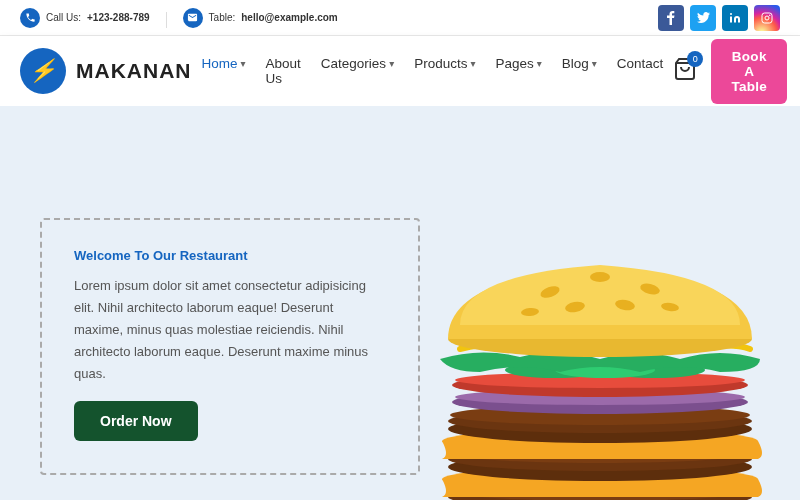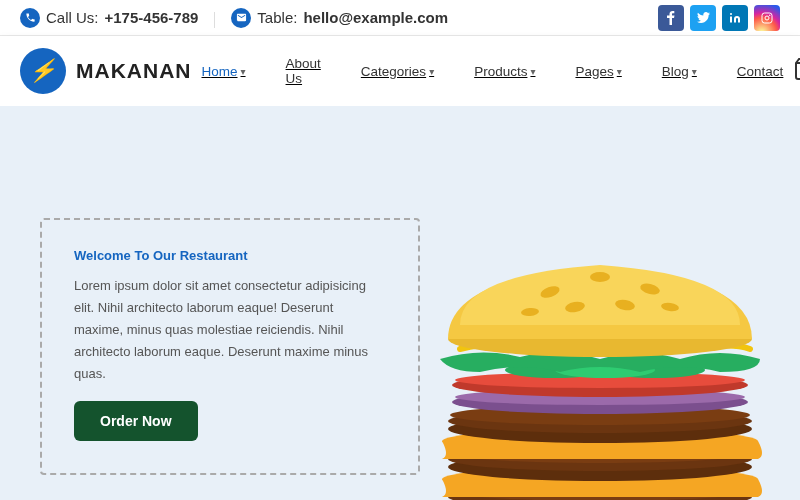--- a/index.html
+++ b/index.html
@@ -8,21 +8,21 @@
     
     .topbar {
       background: #fff;
       border-bottom: 1px solid #e8e8e8;
       height: 36px;
       display: flex;
       align-items: center;
       padding: 0 20px;
       justify-content: space-between;
     }
-    .topbar-left { display: flex; align-items: flex-end; gap: 16px; font-size: 15px; color: #333; }
+    .topbar-left { display: flex; align-items: flex-end; gap: 16px; font-size: 10px; color: #333; }
     .topbar-item { display: flex; align-items: center; gap: 6px; }
     .topbar-divider { width: 1px; height: 16px; background: #ddd; }
     .topbar-right { display: flex; align-items: center; gap: 6px; }
     .social-icon {
       width: 26px; height: 26px; border-radius: 4px;
       display: flex; align-items: center; justify-content: center;
       font-size: 12px; color: #fff; cursor: pointer;
     }
     .social-fb { background: #3b5998; }
     .social-tw { background: #1da1f2; }
@@ -42,21 +42,21 @@
     .logo { display: flex; align-items: center; gap: 10px; }
     .logo-icon {
       width: 46px; height: 46px; background: #1565c0; border-radius: 50%;
       display: flex; align-items: center; justify-content: center;
       position: relative;
     }
     .logo-lightning {
       color: #fff; font-size: 22px; font-weight: 900; font-style: italic;
     }
     .logo-text { font-size: 21px; font-weight: 700; color: #222; letter-spacing: 1px; }
-    .nav-links { display: flex; align-items: center; gap: 20px; text-decoration: underline; }
+    .nav-links { display: flex; align-items: flex-start; gap: 0; }
     .nav-item {
       display: flex; align-items: center; gap: 3px;
       padding: 6px 10px; font-size: 13.5px; color: #333;
       cursor: pointer; border-radius: 4px; font-weight: 500;
     }
     .nav-item.active { color: #1565c0; }
     .nav-arrow { font-size: 10px; color: #666; }
     .navbar-right { display: flex; align-items: center; gap: 14px; }
     .cart-icon-wrap { position: relative; cursor: pointer; }
     .cart-badge {
@@ -130,21 +130,21 @@
 
 <div class="topbar">
   <div class="topbar-left">
     <div class="topbar-item">
       <div class="phone-icon-shape">
         <svg width="11" height="11" viewBox="0 0 24 24" fill="white">
             <path d="M6.6 10.8c1.4 2.8 3.8 5.1 6.6 6.6l2.2-2.2c.3-.3.7-.4 1-.2 1.1.4 2.3.6 3.6.6.6 0 1 .4 1 1V20c0 .6-.4 1-1 1-9.4 0-17-7.6-17-17 0-.6.4-1 1-1h3.5c.6 0 1 .4 1 1 0 1.3.2 2.5.6 3.6.1.3 0 .7-.2 1L6.6 10.8z"></path>
           </svg>
       </div>
       <span>Call Us:</span>
-      <span style="font-weight:600;">+175-456-789</span>
+      <span style="font-weight:600;">+123-288-789</span>
     </div>
     <div class="topbar-divider"></div>
     <div class="topbar-item">
       <div class="email-icon-shape">
         <svg width="11" height="11" viewBox="0 0 24 24" fill="white">
             <path d="M20 4H4c-1.1 0-2 .9-2 2v12c0 1.1.9 2 2 2h16c1.1 0 2-.9 2-2V6c0-1.1-.9-2-2-2zm0 4l-8 5-8-5V6l8 5 8-5v2z"></path>
           </svg>
       </div>
       <span>Table:</span>
       <span style="font-weight:600;">hello@example.com</span>

